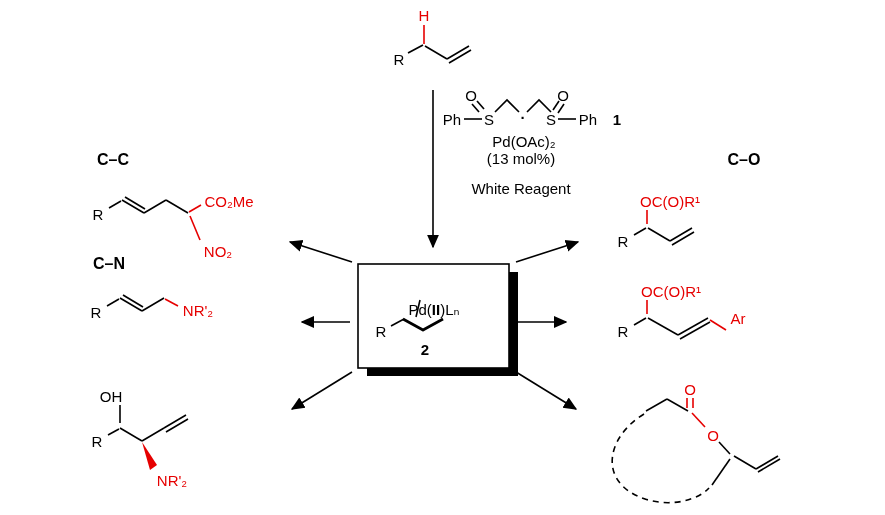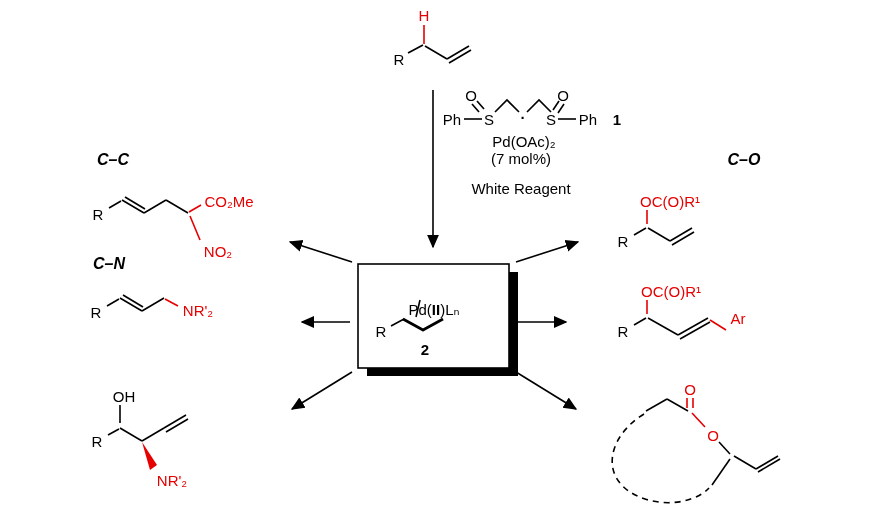--- a/index.html
+++ b/index.html
@@ -9,21 +9,21 @@
     font-family:"Liberation Sans","DejaVu Sans",sans-serif;color:#000;overflow:hidden;
   }
   .canvas > svg{position:absolute;left:0;top:0}
   .lbl{
     position:absolute;transform:translate(-50%,-50%);
     font-size:15px;line-height:1;white-space:nowrap;color:var(--ink,#000);
   }
   .lbl.lft{transform:translate(0,-50%)}
   .red{color:var(--red,#e60000)}
   .b{font-weight:bold}
-  .bi{font-weight:bold;font-style:italic;font-size:16px}
+  .bi{font-weight:bold;font-size:16px}
   svg line, svg polyline{stroke:var(--ink,#000);stroke-width:1.6;fill:none}
   svg polyline.bold{stroke-width:2.8;stroke-linejoin:round}
   svg path.dash{stroke:var(--ink,#000);stroke-width:1.6;fill:none;stroke-dasharray:6 5}
   svg path.ahp{fill:var(--ink,#000);stroke:none}
   svg .rl{stroke:var(--red,#e60000)}
   svg polygon.rf{fill:var(--red,#e60000);stroke:none}
 </style>
 </head>
 <body>
 
@@ -141,39 +141,39 @@
 
   <span class="lbl" style="left:471px;top:95px">O</span>
   <span class="lbl" style="left:563px;top:95px">O</span>
   <span class="lbl" style="left:452px;top:119px">Ph</span>
   <span class="lbl" style="left:489px;top:119px">S</span>
   <span class="lbl b" style="left:523px;top:117px">·</span>
   <span class="lbl" style="left:551px;top:119px">S</span>
   <span class="lbl" style="left:588px;top:119px">Ph</span>
   <span class="lbl b" style="left:617px;top:119px">1</span>
   <span class="lbl" style="left:524px;top:141px">Pd(OAc)₂</span>
-  <span class="lbl" style="left:521px;top:158px">(7 mol%)</span>
+  <span class="lbl" style="left:521px;top:158px">(13 mol%)</span>
   <span class="lbl" style="left:521px;top:188px">White Reagent</span>
 
   <span class="lbl bi" style="left:113px;top:160px">C–C</span>
   <span class="lbl bi" style="left:109px;top:264px">C–N</span>
   <span class="lbl bi" style="left:744px;top:160px">C–O</span>
 
   <span class="lbl" style="left:434px;top:309px"><span>Pd(</span><span class="b">II</span><span>)Lₙ</span></span>
   <span class="lbl" style="left:381px;top:331px">R</span>
   <span class="lbl b" style="left:425px;top:349px">2</span>
 
   <span class="lbl" style="left:98px;top:214px">R</span>
   <span class="lbl red" style="left:229px;top:201px">CO₂Me</span>
   <span class="lbl red" style="left:218px;top:251px">NO₂</span>
 
   <span class="lbl" style="left:96px;top:312px">R</span>
   <span class="lbl red" style="left:198px;top:310px">NR'₂</span>
 
-  <span class="lbl" style="left:124px;top:396px">OH</span>
+  <span class="lbl" style="left:111px;top:396px">OH</span>
   <span class="lbl" style="left:97px;top:441px">R</span>
   <span class="lbl red" style="left:172px;top:480px">NR'₂</span>
 
   <span class="lbl lft red" style="left:640px;top:201px">OC(O)R¹</span>
   <span class="lbl" style="left:623px;top:241px">R</span>
 
   <span class="lbl lft red" style="left:641px;top:291px">OC(O)R¹</span>
   <span class="lbl" style="left:623px;top:331px">R</span>
   <span class="lbl red" style="left:738px;top:318px">Ar</span>
 

